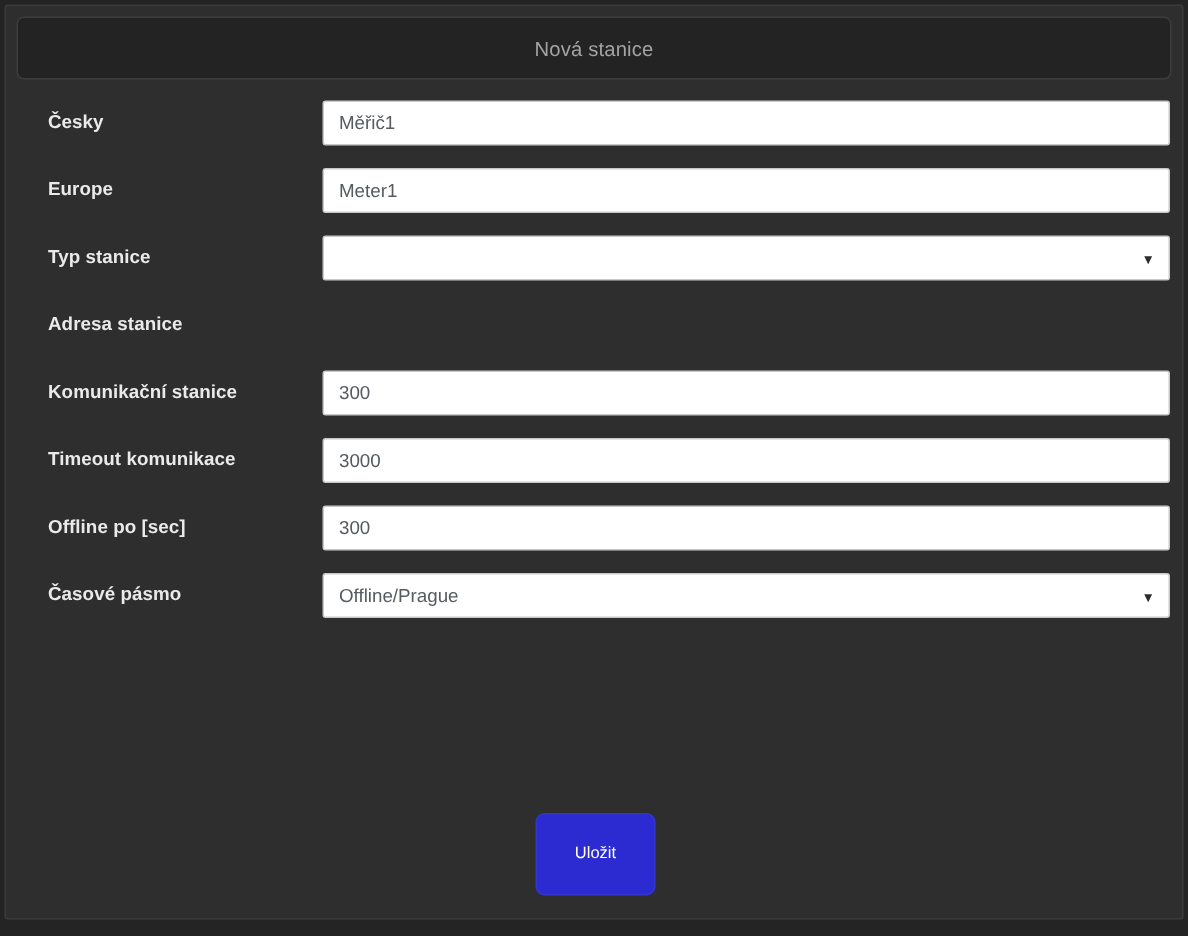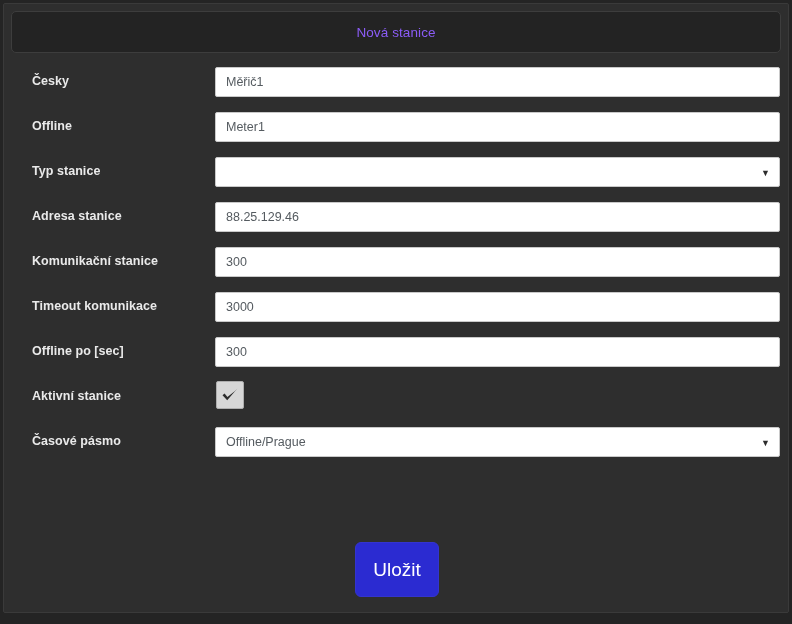--- a/index.html
+++ b/index.html
@@ -46,21 +46,21 @@
     box-sizing: border-box;
     background: #232323;
     border: 1px solid #3d3d3d;
     border-radius: 5px;
     display: flex;
     align-items: center;
     justify-content: center;
   }
   .panel-header-title {
     font-size: 13.5px;
-    color: #8b5cf6;
+    color: #a3a3a3;
     letter-spacing: 0.1px;
   }
 
   
   .form {
     position: absolute;
     left: 0;
     top: 58px;
     width: 786px;
   }
@@ -167,21 +167,21 @@
   .save-button {
     box-sizing: border-box;
     min-width: 80px;
     height: 55px;
     padding: 0 17px;
     background: #2b2bd1;
     border: 1px solid #3434cf;
     border-radius: 6px;
     color: #ffffff;
     font-family: "Liberation Sans", sans-serif;
-    font-size: 19px;
+    font-size: 11px;
     line-height: 53px;
     text-align: center;
     cursor: pointer;
     outline: none;
   }
 </style>
 </head>
 <body>
 
 <div id="app">
@@ -193,63 +193,50 @@
     </div>
 
     <div class="form" id="form-rows">
         <div class="form-row">
           <div class="form-label">Česky</div>
           <div class="field-wrap">
             <input type="text" class="text-input" value="Měřič1" placeholder="" style="">
           </div>
         </div>
         <div class="form-row">
-          <div class="form-label">Offline</div>
+          <div class="form-label">Europe</div>
           <div class="field-wrap">
             <input type="text" class="text-input" value="Meter1" placeholder="" style="">
           </div>
         </div>
         <div class="form-row">
           <div class="form-label">Typ stanice</div>
           <div class="field-wrap">
             <div class="select-input"><span class="select-caret">▼</span></div>
           </div>
         </div>
         <div class="form-row">
           <div class="form-label">Adresa stanice</div>
-          <div class="field-wrap">
-            <input type="text" class="text-input" value="88.25.129.46" placeholder="" style="">
-          </div>
         </div>
         <div class="form-row">
           <div class="form-label">Komunikační stanice</div>
           <div class="field-wrap">
             <input type="text" class="text-input" value="300" placeholder="" style="">
           </div>
         </div>
         <div class="form-row">
           <div class="form-label">Timeout komunikace</div>
           <div class="field-wrap">
             <input type="text" class="text-input" value="3000" placeholder="" style="">
           </div>
         </div>
         <div class="form-row">
           <div class="form-label">Offline po [sec]</div>
           <div class="field-wrap">
             <input type="text" class="text-input" value="300" placeholder="" style="">
-          </div>
-        </div>
-        <div class="form-row">
-          <div class="form-label">Aktivní stanice</div>
-          <div class="checkbox-wrap">
-            <div class="checkbox-box">
-              <svg width="20" height="20" viewBox="0 0 20 20">
-                <path d="M2.5 10.2 L7.2 15.2 L17.4 3.6 L15.0 6.0 L7.4 12.0 L4.6 8.6 Z" fill="#2b2b2b"></path>
-              </svg>
-            </div>
           </div>
         </div>
         <div class="form-row">
           <div class="form-label">Časové pásmo</div>
           <div class="field-wrap">
             <div class="select-input"><span>Offline/Prague</span><span class="select-caret">▼</span></div>
           </div>
         </div>
       </div>
 

